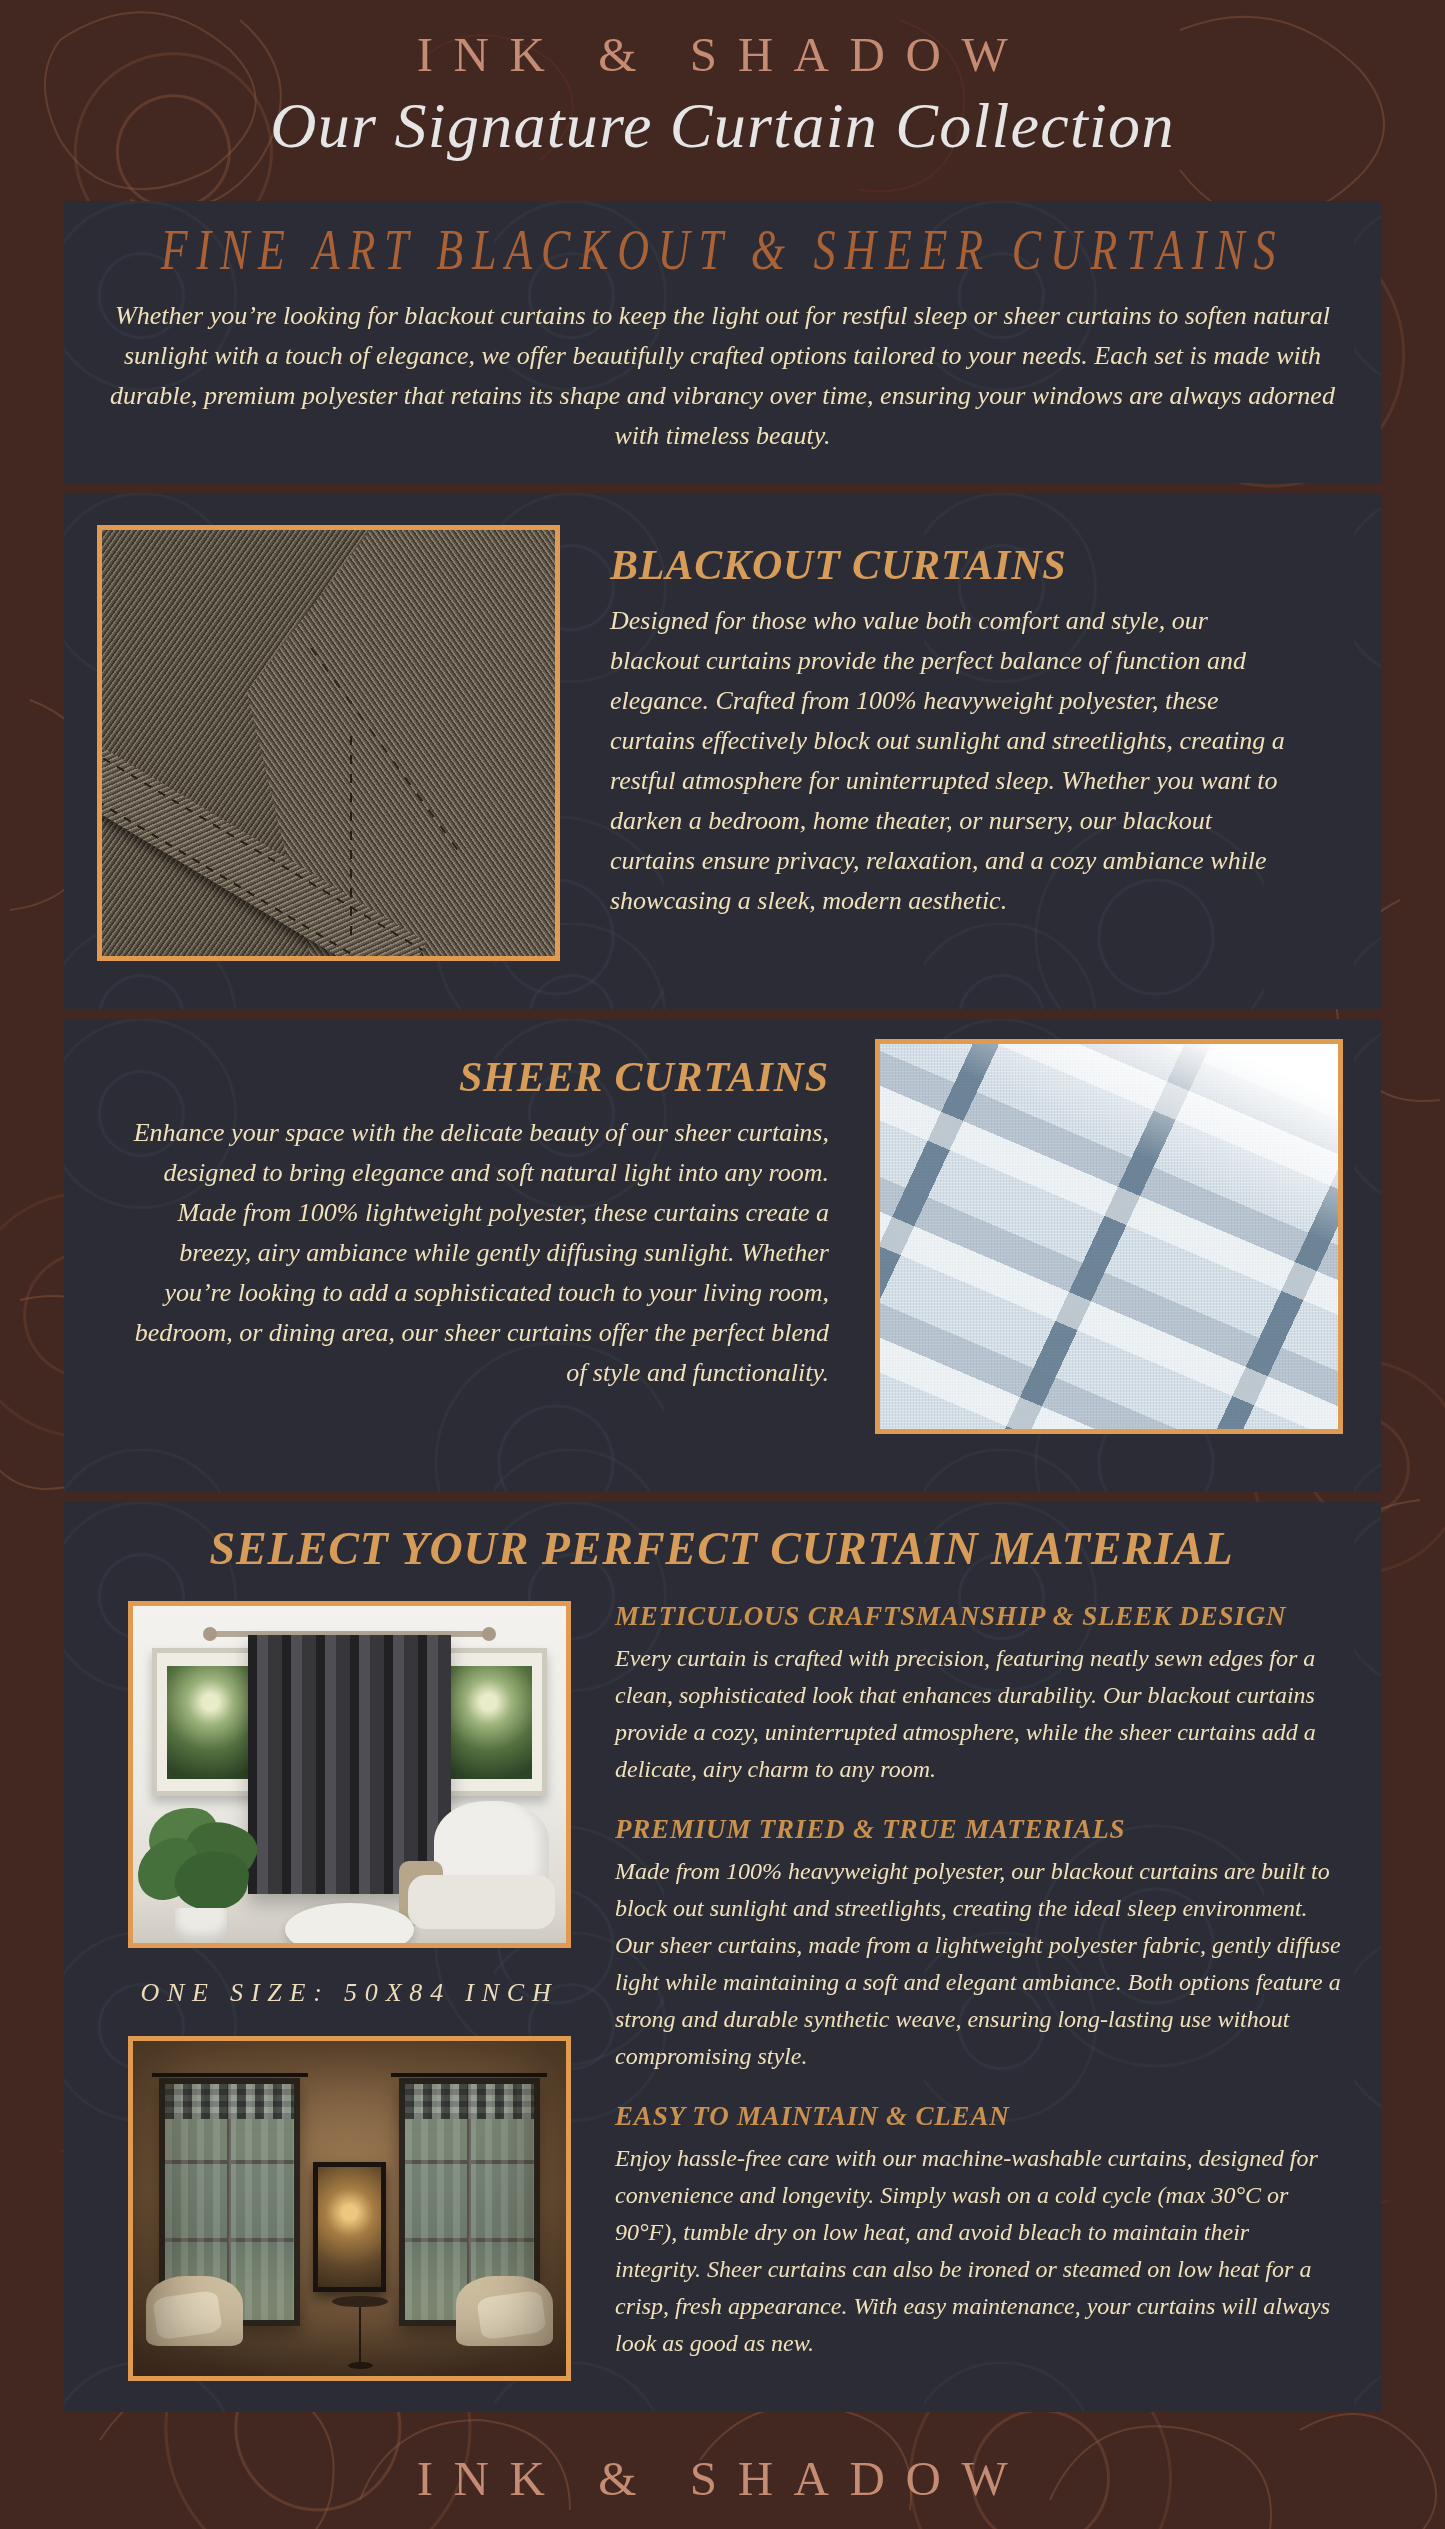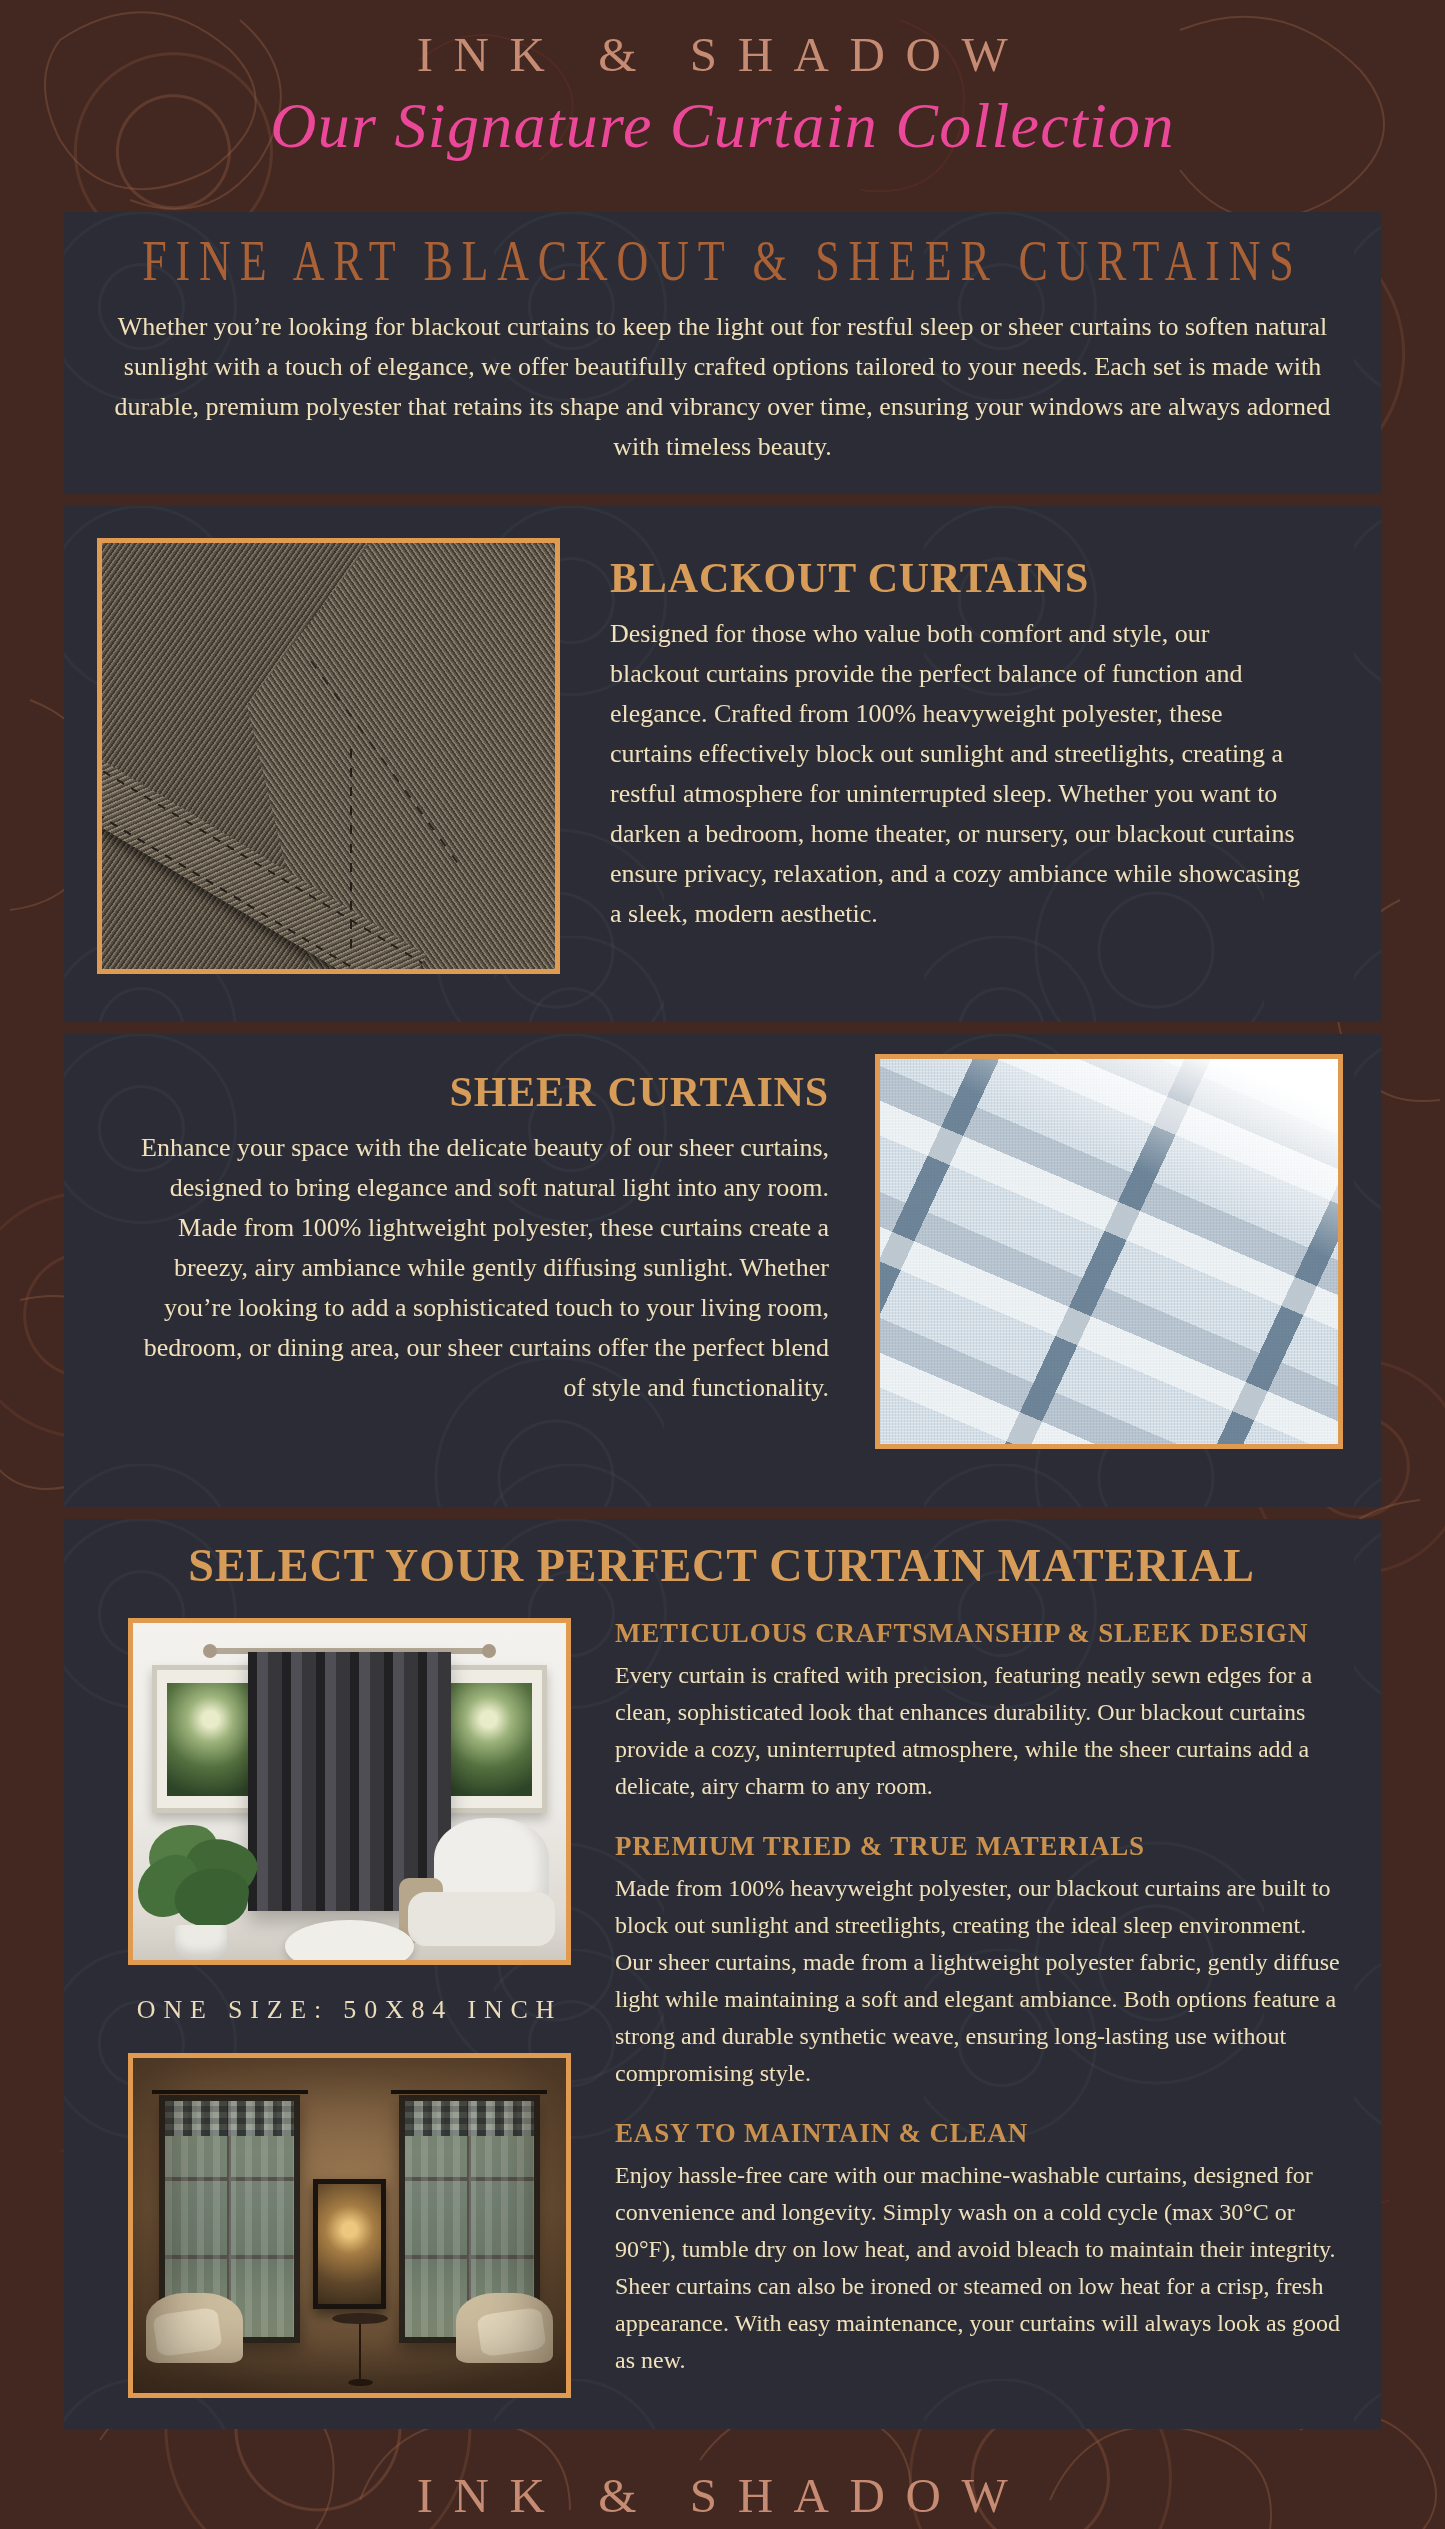--- a/index.html
+++ b/index.html
@@ -15,24 +15,25 @@
       radial-gradient(circle at 88% 14%, transparent 0 70px, rgba(164,104,70,.26) 71px 73px, transparent 74px 130px, rgba(164,104,70,.2) 131px 133px, transparent 134px),
       radial-gradient(circle at 6% 52%, transparent 0 60px, rgba(150,90,60,.24) 61px 63px, transparent 64px 120px, rgba(150,90,60,.18) 121px 123px, transparent 124px),
       radial-gradient(circle at 94% 58%, transparent 0 48px, rgba(150,90,60,.24) 49px 51px, transparent 52px 104px, rgba(150,90,60,.18) 105px 107px, transparent 108px),
       radial-gradient(circle at 22% 96%, transparent 0 80px, rgba(164,104,70,.30) 81px 83px, transparent 84px 150px, rgba(164,104,70,.22) 151px 153px, transparent 154px),
       radial-gradient(circle at 72% 98%, transparent 0 66px, rgba(164,104,70,.28) 67px 69px, transparent 70px 128px, rgba(164,104,70,.2) 129px 131px, transparent 132px);
   }
   .bg-floral{position:absolute;inset:0;pointer-events:none;}
   
   .header{position:relative;height:200px;text-align:center;}
   .brand{color:#c68c73;font-size:49px;letter-spacing:.42em;padding-top:26px;font-weight:400;}
-  .tagline{color:#ec4899;font-size:64px;font-style:italic;margin-top:6px;letter-spacing:.02em;}
+  .tagline{color:#e5e5e5;font-size:64px;font-style:italic;margin-top:6px;letter-spacing:.02em;}
   .panel{
-    position:relative;width:1317px;margin:12px auto 10px auto;box-sizing:border-box;
+    position:relative;width:1317px;margin:1px auto 10px auto;box-sizing:border-box;
     background:#2b2c35;
+    font-style:italic;
   }
   .panel::before{content:"";position:absolute;inset:0;pointer-events:none;
     background:
       radial-gradient(circle at 18% 22%, transparent 0 40px, rgba(150,170,200,.06) 41px 43px, transparent 44px 92px, rgba(150,170,200,.05) 93px 95px, transparent 96px),
       radial-gradient(circle at 82% 74%, transparent 0 55px, rgba(150,170,200,.06) 56px 58px, transparent 59px 118px, rgba(150,170,200,.05) 119px 121px, transparent 122px);
     background-size:430px 430px,600px 600px;}
   .panel-intro{height:282px;padding:24px 44px 0 44px;text-align:center;}
   .deco-title{display:inline-block;color:#aa6136;font-size:44px;letter-spacing:.2em;
     transform:scaleY(1.3);transform-origin:center;white-space:nowrap;font-weight:400;}
   .body-text{color:#f1e1ba;font-size:26px;line-height:40px;}

